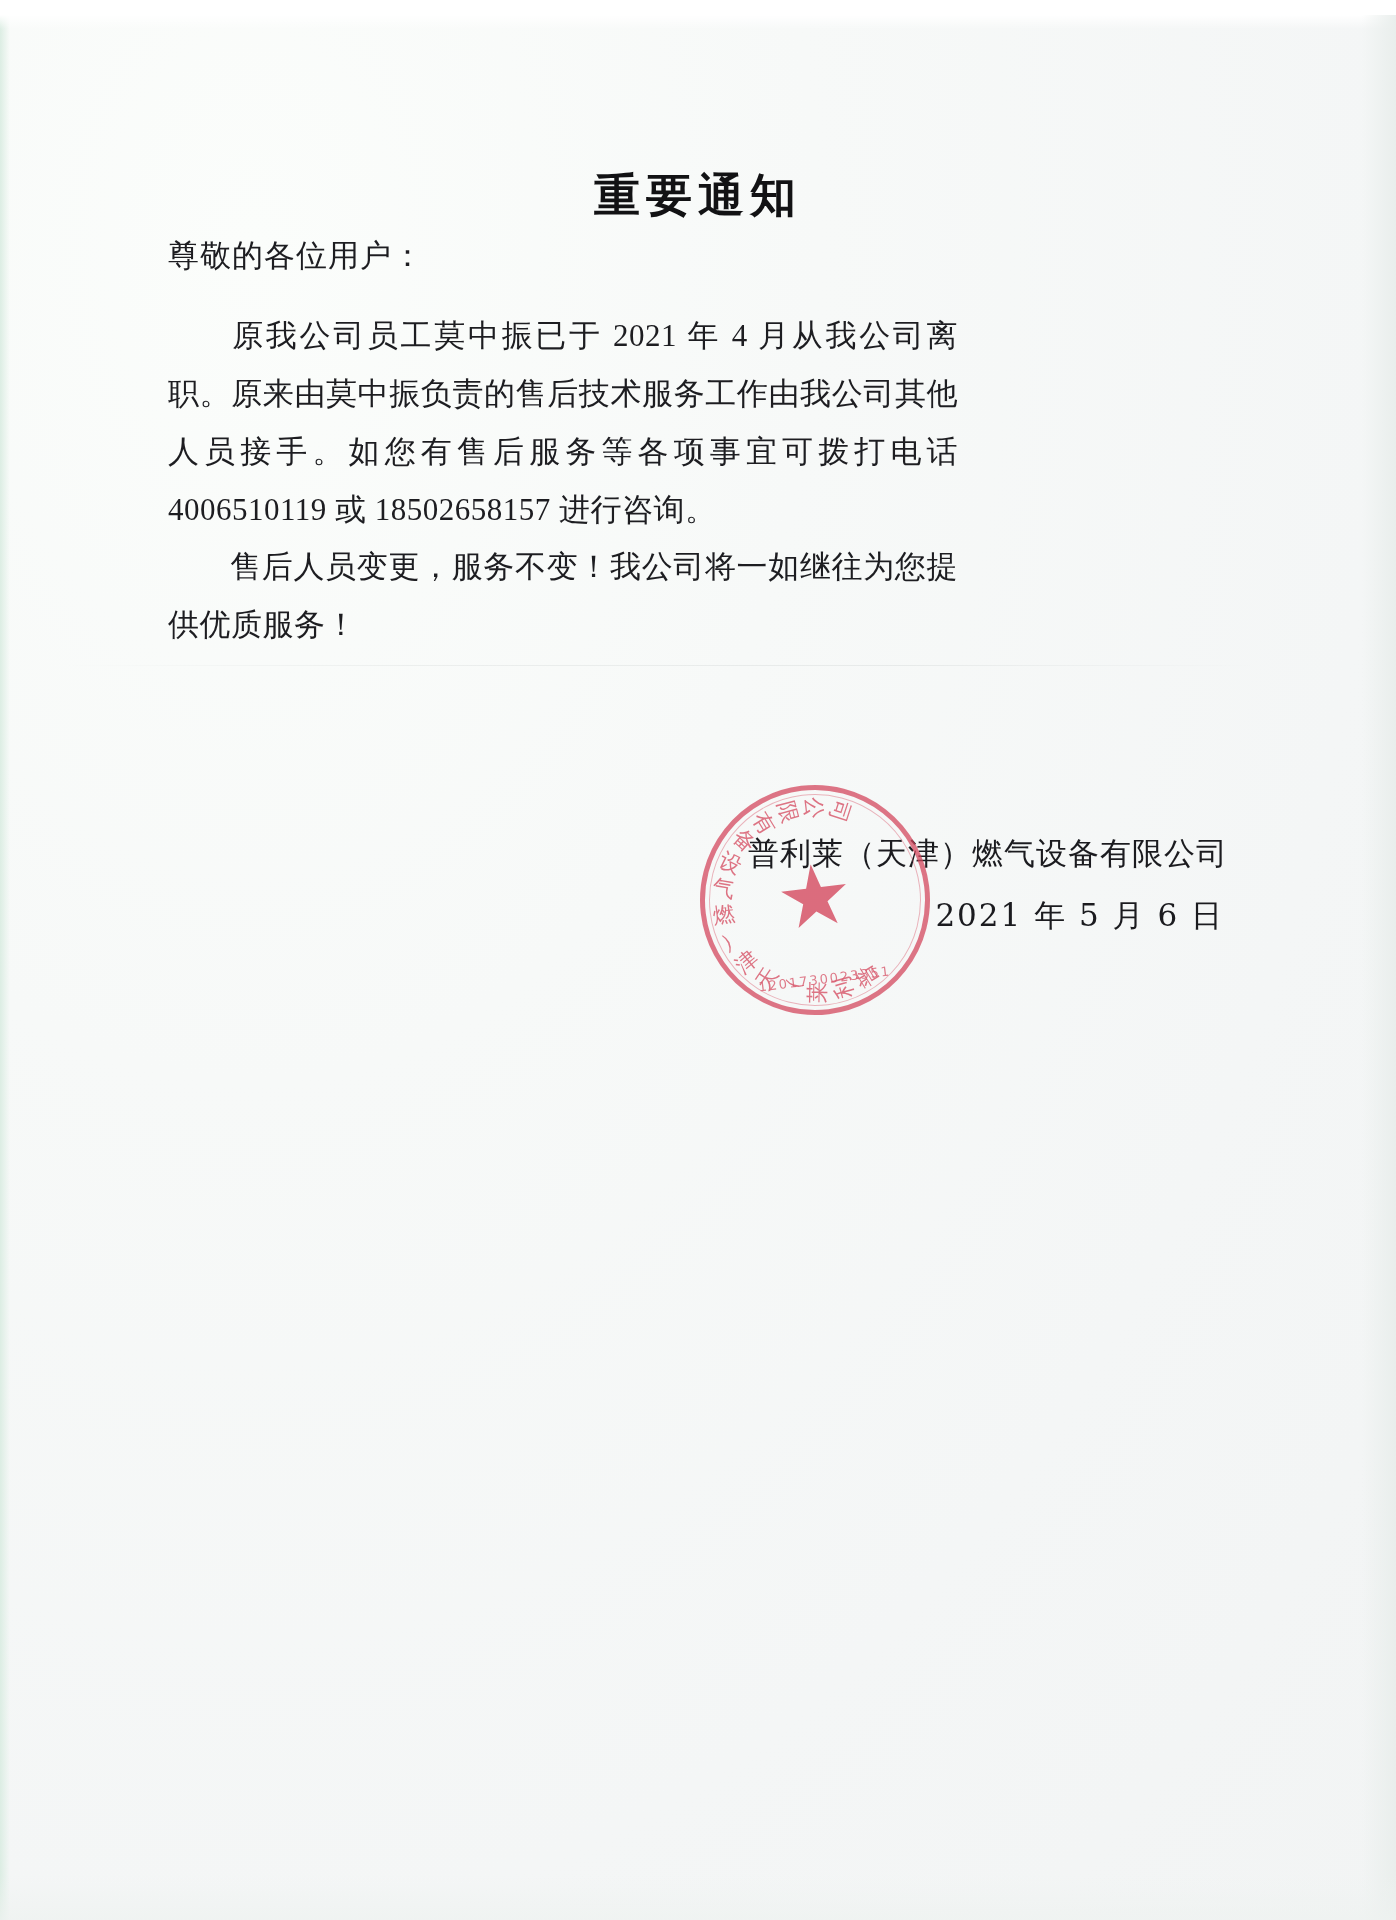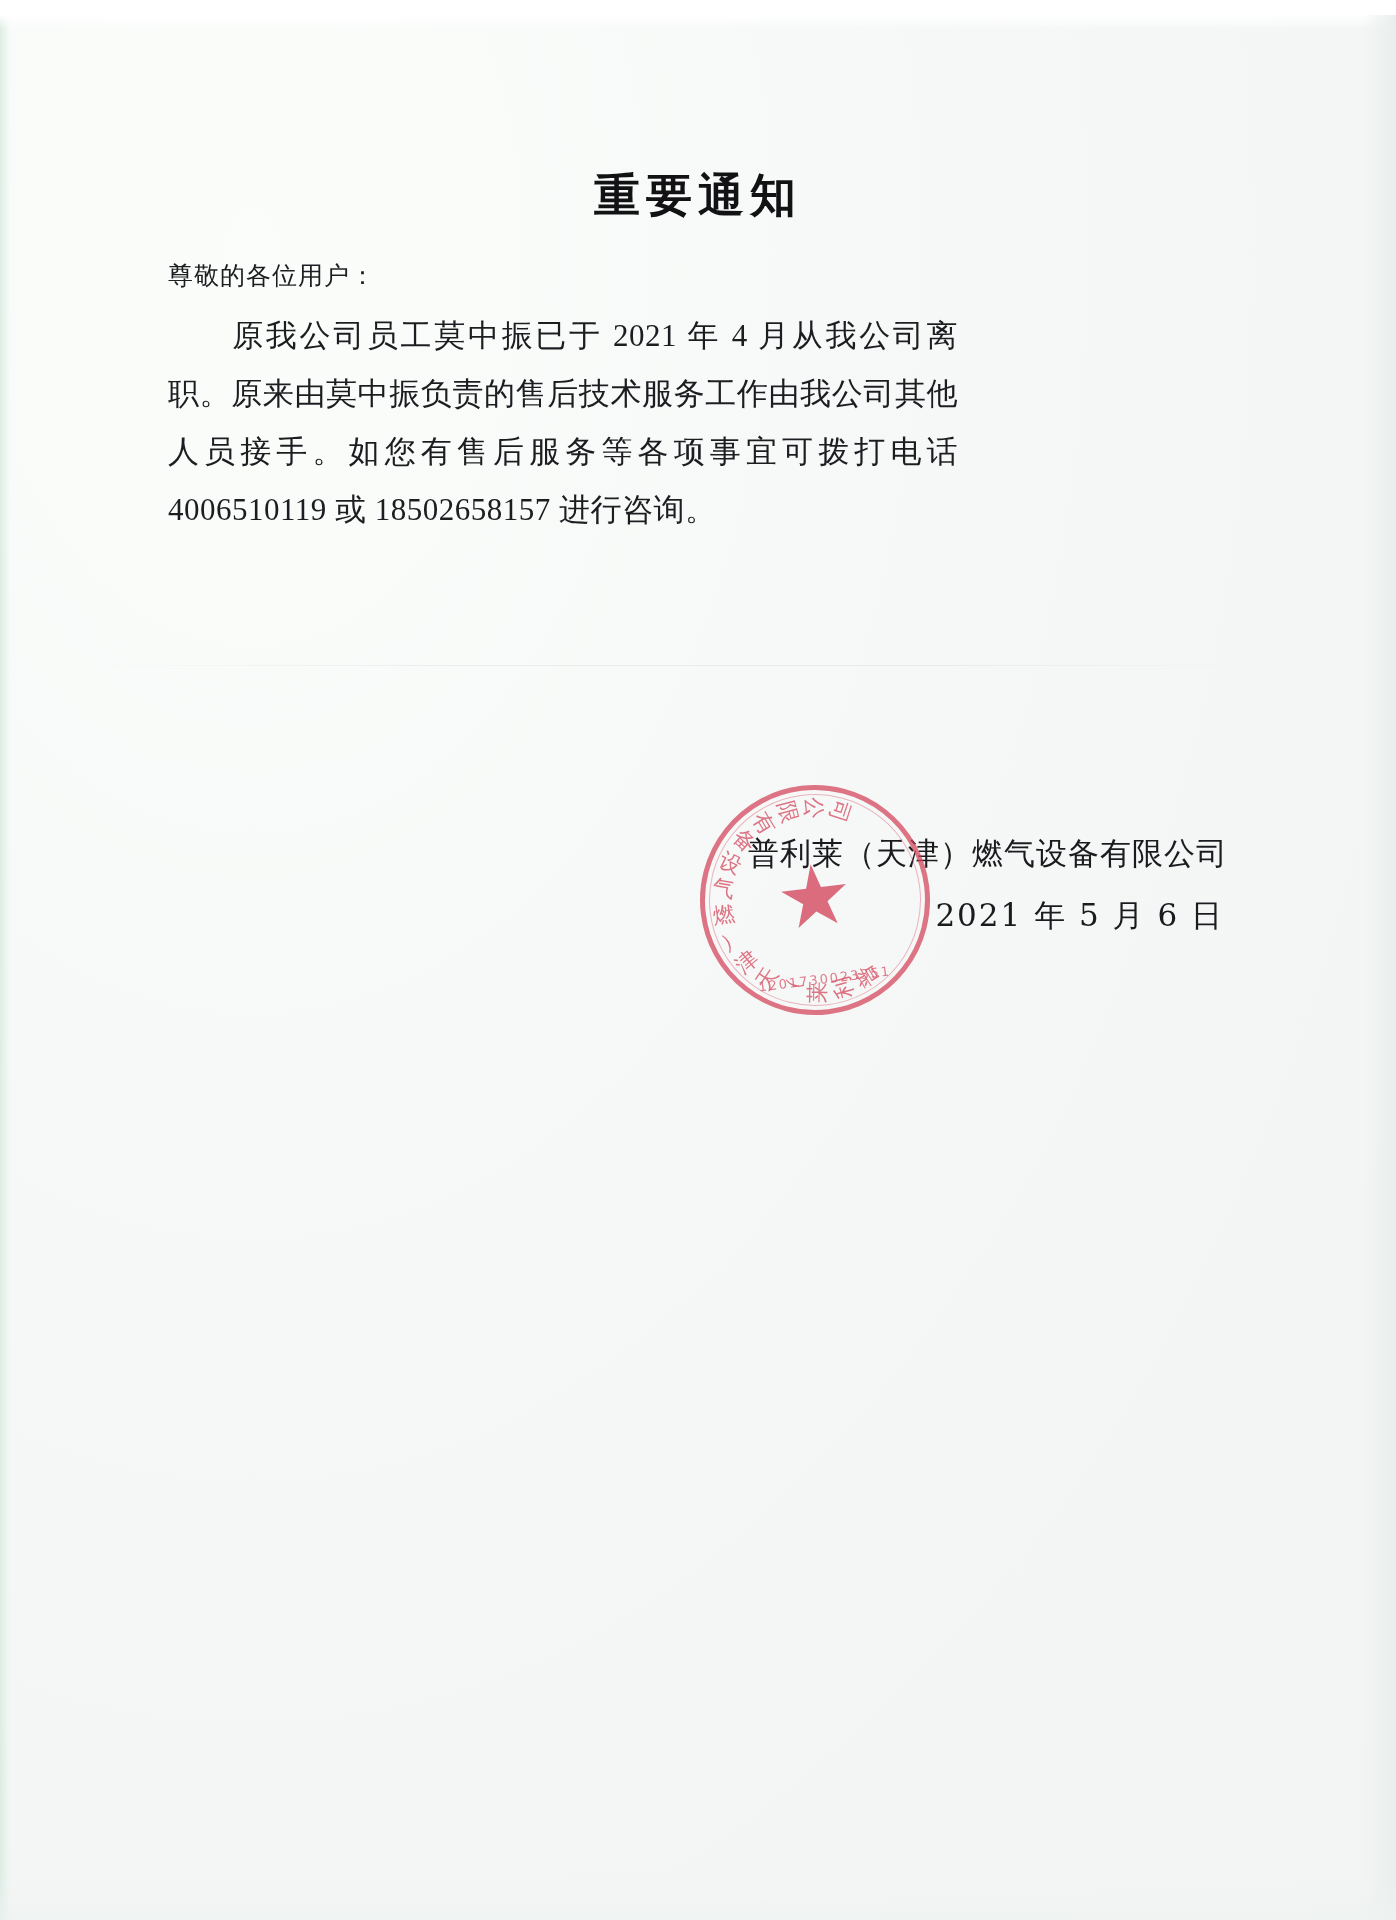--- a/index.html
+++ b/index.html
@@ -69,23 +69,23 @@
     text-align: center;
     font-family: "DejaVu Sans", "Liberation Sans", sans-serif;
     font-weight: 700;
     font-size: 46px;
     letter-spacing: 6px;
     color: #121214;
   }
 
   .salutation {
     position: absolute;
-    top: 244px;
+    top: 220px;
     left: 168px;
-    font-size: 25px;
+    font-size: 31px;
     letter-spacing: 1px;
     color: #1d1d21;
   }
 
   .para {
     position: absolute;
     left: 168px;
     width: 790px;
     font-size: 31px;
     line-height: 58px;
@@ -174,20 +174,21 @@
   <div class="paper-fold"></div>
 
   <div class="content">
 
     <div class="doc-title">重要通知</div>
 
     <div class="salutation">尊敬的各位用户：</div>
 
     <div class="para" id="para-1"><span class="indent"></span><span>原我公司员工莫中振已于 2021 年 4 月从我公司离职。原来由莫中振负责的售后技术服务工作由我公司其他人员接手。如您有售后服务等各项事宜可拨打电话 4006510119 或 18502658157 进行咨询。</span></div>
 
+    <div class="para" id="para-2"><span class="indent"></span><span>售后人员变更，服务不变！我公司将一如继往为您提供优质服务！</span></div>
 
     <div class="sign-company">普利莱（天津）燃气设备有限公司</div>
 
     <div class="sign-date">2021 年 5 月 6 日</div>
 
     <div class="seal">
       <div class="ring"></div>
       <div class="ring-inner"></div>
       <div class="star"></div>
       <div class="seal-arc" id="seal-arc">

